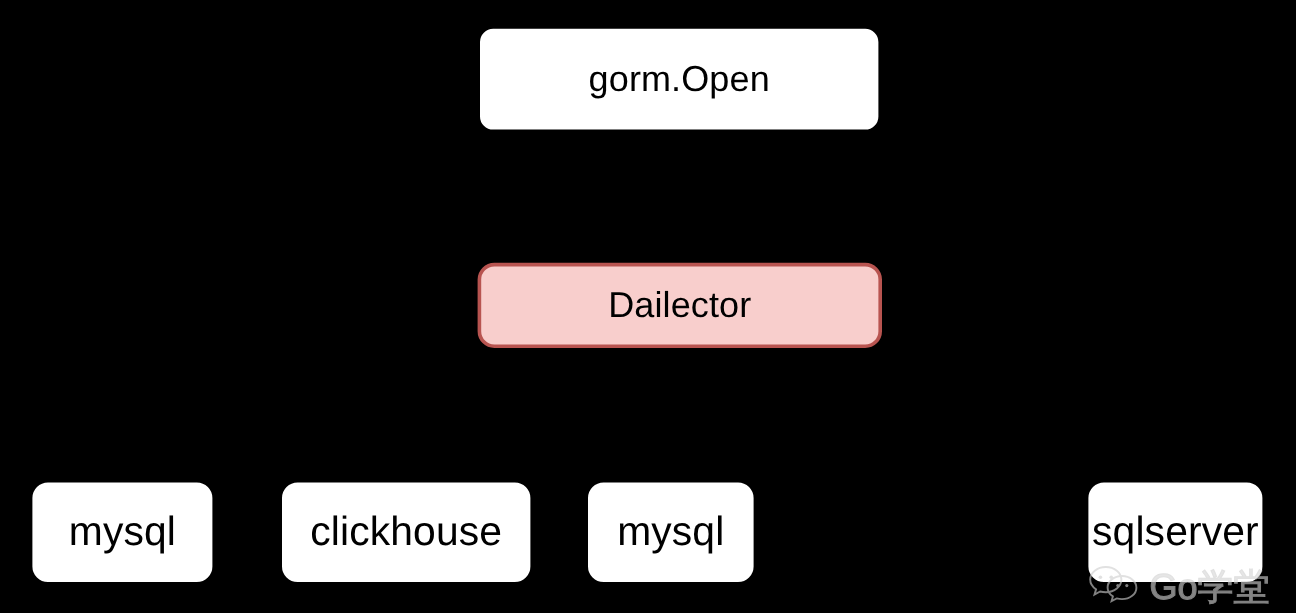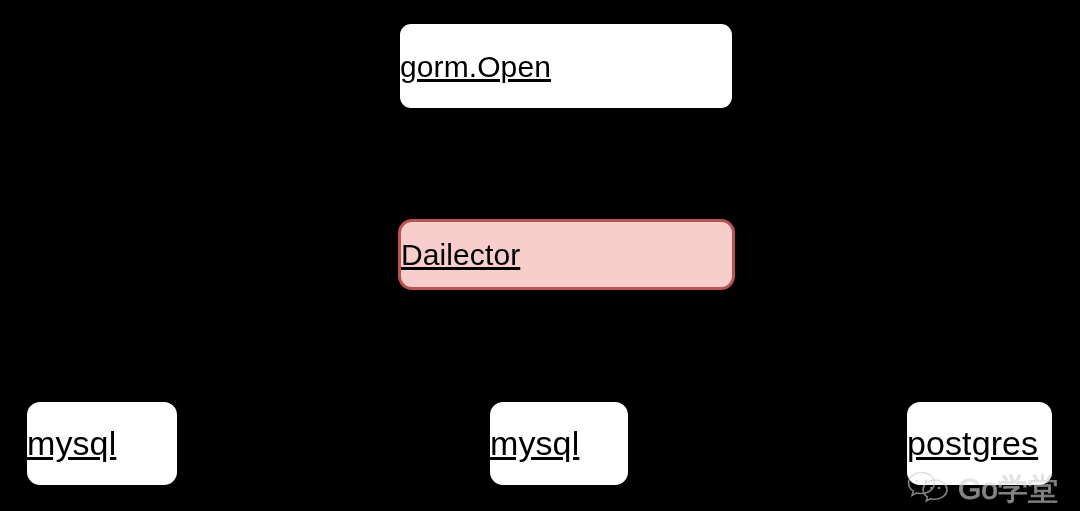--- a/index.html
+++ b/index.html
@@ -14,28 +14,28 @@
     background: #000000;
     overflow: hidden;
     font-family: "Liberation Sans", sans-serif;
   }
 
   .node {
     position: absolute;
     box-sizing: border-box;
     display: flex;
     align-items: center;
+    justify-content: center;
     border-radius: 14px;
     border: 2px solid #000000;
     background: #ffffff;
     color: #000000;
     text-align: center;
     line-height: 1.1;
     user-select: none;
-    text-decoration: underline;
   }
 
   .node-label {
     display: block;
     white-space: nowrap;
     letter-spacing: 0.1px;
   }
 
   
   #node-gorm-open {
@@ -134,28 +134,31 @@
   </div>
 
   <div class="node" id="node-dailector">
     <span class="node-label">Dailector</span>
   </div>
 
   <div class="node driver" id="node-mysql">
     <span class="node-label">mysql</span>
   </div>
 
+  <div class="node driver" id="node-clickhouse">
+    <span class="node-label">clickhouse</span>
+  </div>
 
   <div class="node driver" id="node-sqlite">
     <span class="node-label">mysql</span>
   </div>
 
 
   <div class="node driver" id="node-sqlserver">
-    <span class="node-label">postgres</span>
+    <span class="node-label">sqlserver</span>
   </div>
 
   <div id="watermark">
     <span>
       <svg width="46" height="36" viewBox="0 0 46 36" fill="none">
         <path d="M15.5 3.5C8.3 3.5 2.5 8.2 2.5 14c0 3.3 1.9 6.2 4.9 8.1l-1.3 4.3 4.7-2.5c1.5.4 3.1.6 4.7.6 7.2 0 13-4.7 13-10.5S22.7 3.5 15.5 3.5z" stroke="#cfcfcf" stroke-width="1.6" fill="none"></path>
         <circle cx="11" cy="12" r="1.5" fill="#cfcfcf"></circle>
         <circle cx="20" cy="12" r="1.5" fill="#cfcfcf"></circle>
         <path d="M29 11c-6.6 0-12 4.3-12 9.6 0 3 1.7 5.7 4.4 7.4l-1.1 3.9 4.3-2.2c1.4.4 2.9.6 4.4.6 6.6 0 12-4.3 12-9.6S35.6 11 29 11z" stroke="#cfcfcf" stroke-width="1.6" fill="none"></path>
         <circle cx="25.5" cy="19" r="1.3" fill="#cfcfcf"></circle>

